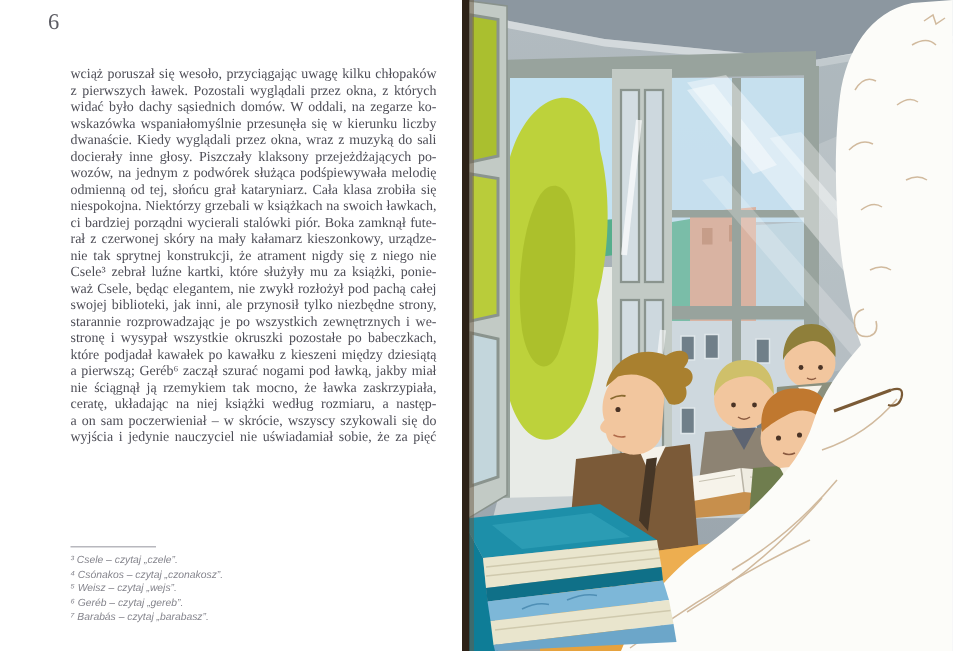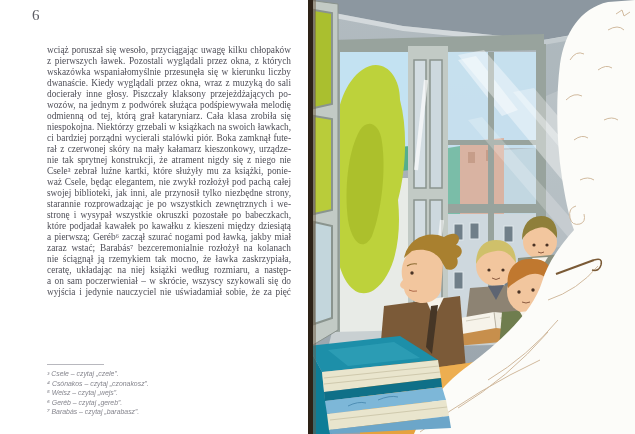--- a/index.html
+++ b/index.html
@@ -22,37 +22,37 @@
 </head>
 <body>
 
 <div class="spread">
 
   <div class="page-left">
     <div class="page-number">6</div>
     <div class="body-text">
         <div class="body-line">wciąż poruszał się wesoło, przyciągając uwagę kilku chłopaków</div>
         <div class="body-line">z pierwszych ławek. Pozostali wyglądali przez okna, z których</div>
+        <div class="body-line">widać było dachy sąsiednich domów. W oddali, na zegarze ko-</div>
         <div class="body-line">wskazówka wspaniałomyślnie przesunęła się w kierunku liczby</div>
         <div class="body-line">dwanaście. Kiedy wyglądali przez okna, wraz z muzyką do sali</div>
         <div class="body-line">docierały inne głosy. Piszczały klaksony przejeżdżających po-</div>
         <div class="body-line">wozów, na jednym z podwórek służąca podśpiewywała melodię</div>
-        <div class="body-line">odmienną od tej, którą grał kataryniarz. Cała klasa zrobiła się</div>
+        <div class="body-line">odmienną od tej, słońcu grał kataryniarz. Cała klasa zrobiła się</div>
         <div class="body-line">niespokojna. Niektórzy grzebali w książkach na swoich ławkach,</div>
         <div class="body-line">ci bardziej porządni wycierali stalówki piór. Boka zamknął fute-</div>
         <div class="body-line">rał z czerwonej skóry na mały kałamarz kieszonkowy, urządze-</div>
         <div class="body-line">nie tak sprytnej konstrukcji, że atrament nigdy się z niego nie</div>
         <div class="body-line">Csele³ zebrał luźne kartki, które służyły mu za książki, ponie-</div>
         <div class="body-line">waż Csele, będąc elegantem, nie zwykł rozłożył pod pachą całej</div>
         <div class="body-line">swojej biblioteki, jak inni, ale przynosił tylko niezbędne strony,</div>
         <div class="body-line">starannie rozprowadzając je po wszystkich zewnętrznych i we-</div>
         <div class="body-line">stronę i wysypał wszystkie okruszki pozostałe po babeczkach,</div>
         <div class="body-line">które podjadał kawałek po kawałku z kieszeni między dziesiątą</div>
         <div class="body-line">a pierwszą; Geréb⁶ zaczął szurać nogami pod ławką, jakby miał</div>
-        <div class="body-line">zaraz wstać; Barabás⁷ bezceremonialnie rozłożył na kolanach</div>
         <div class="body-line">nie ściągnął ją rzemykiem tak mocno, że ławka zaskrzypiała,</div>
         <div class="body-line">ceratę, układając na niej książki według rozmiaru, a następ-</div>
         <div class="body-line">a on sam poczerwieniał – w skrócie, wszyscy szykowali się do</div>
         <div class="body-line">wyjścia i jedynie nauczyciel nie uświadamiał sobie, że za pięć</div>
       </div>
     <div class="footnote-rule"></div>
     <div class="footnotes">
         <div class="footnote-line">³  Csele – czytaj „czele”.</div>
         <div class="footnote-line">⁴  Csónakos – czytaj „czonakosz”.</div>
         <div class="footnote-line">⁵  Weisz – czytaj „wejs”.</div>

